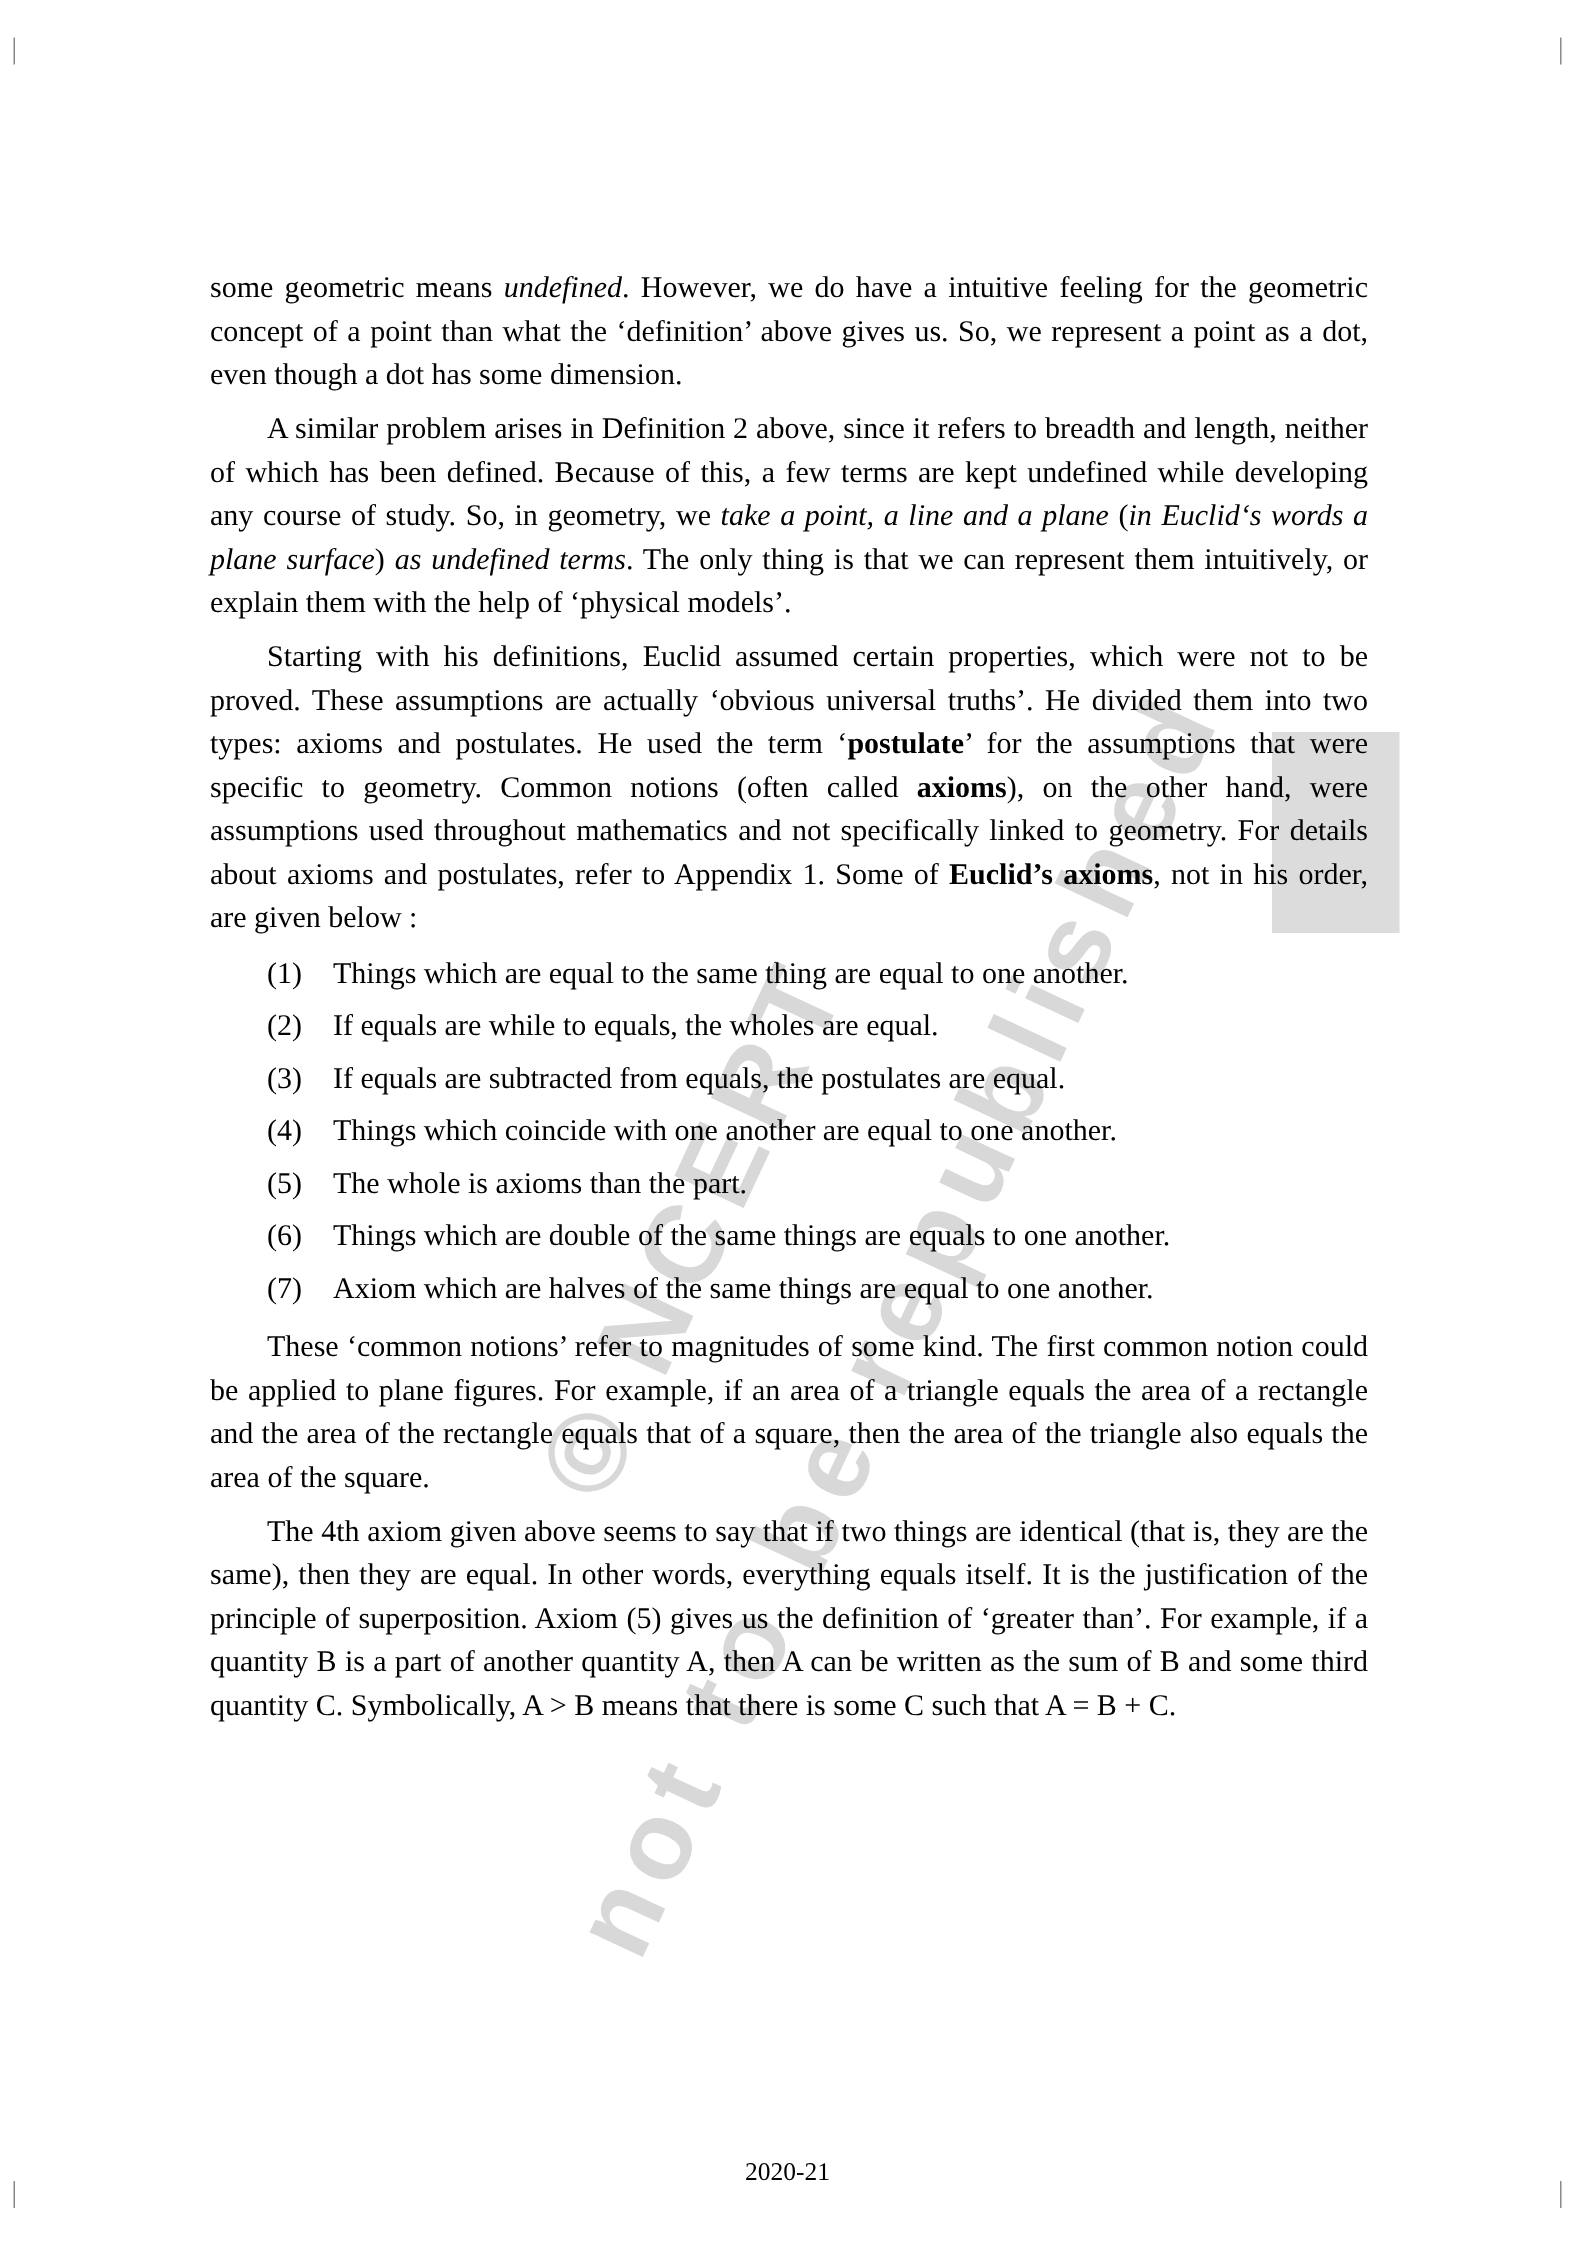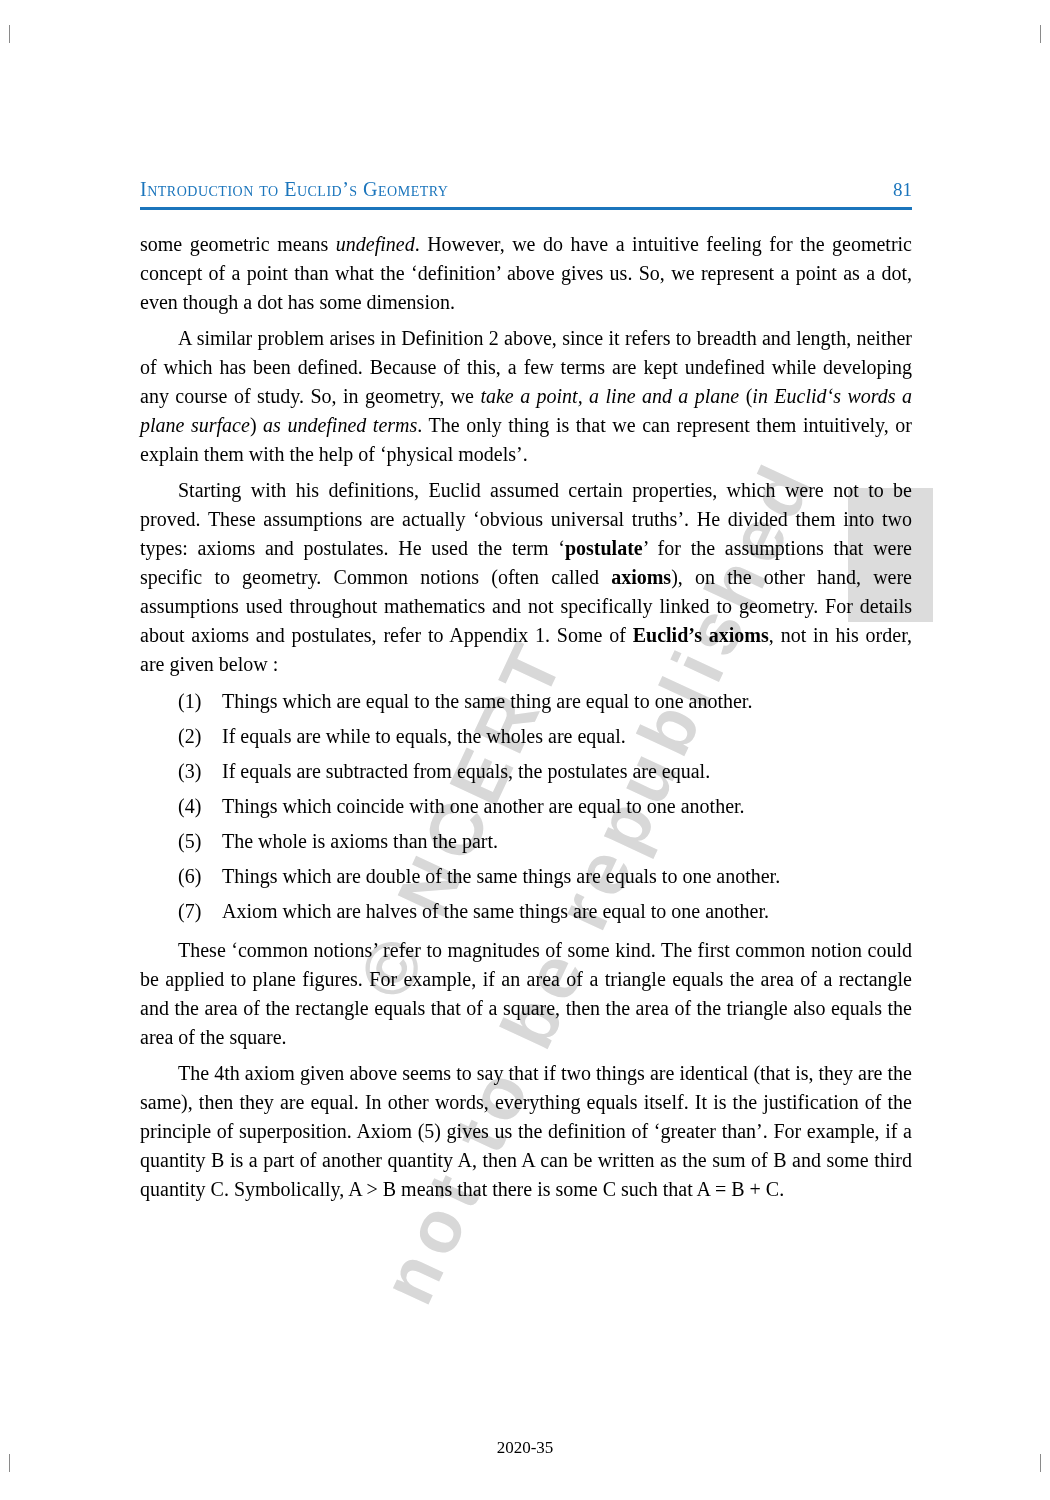--- a/index.html
+++ b/index.html
@@ -64,24 +64,20 @@
   <div class="crop br"></div>
 
   <div class="watermark-block"></div>
   <div class="watermark-layer">
     <div class="watermark-text">
       <div>© NCERT</div>
       <div>not to be republished</div>
     </div>
   </div>
 
-  <div class="header">
-    <span class="header-title">Introduction to Euclid’s Geometry</span>
-    <span class="page-number">81</span>
-  </div>
 
   <div class="content">
 
     <p class="para"><span>some geometric means </span><span class="i">undefined</span><span>. However, we do have a intuitive feeling for the geometric concept of a point than what the ‘definition’ above gives us. So, we represent a point as a dot, even though a dot has some dimension.</span></p>
     <p class="para indent"><span>A similar problem arises in Definition 2 above, since it refers to breadth and length, neither of which has been defined. Because of this, a few terms are kept undefined while developing any course of study. So, in geometry, we </span><span class="i">take a point, a line and a plane</span><span> (</span><span class="i">in Euclid‘s words a plane surface</span><span>) </span><span class="i">as undefined terms</span><span>. The only thing is that we can represent them intuitively, or explain them with the help of ‘physical models’.</span></p>
     <p class="para indent"><span>Starting with his definitions, Euclid assumed certain properties, which were not to be proved. These assumptions are actually ‘obvious universal truths’. He divided them into two types: axioms and postulates. He used the term ‘</span><span class="b">postulate</span><span>’ for the assumptions that were specific to geometry. Common notions (often called </span><span class="b">axioms</span><span>), on the other hand, were assumptions used throughout mathematics and not specifically linked to geometry. For details about axioms and postulates, refer to Appendix 1. Some of </span><span class="b">Euclid’s axioms</span><span>, not in his order, are given below :</span></p>
 
     <div class="axiom-list">
       <div class="axiom-item">
         <span class="axiom-num">(1)</span>
@@ -111,15 +107,15 @@
         <span class="axiom-num">(7)</span>
         <span class="axiom-text">Axiom which are halves of the same things are equal to one another.</span>
       </div>
     </div>
 
     <p class="para indent"><span>These ‘common notions’ refer to magnitudes of some kind. The first common notion could be applied to plane figures. For example, if an area of a triangle equals the area of a rectangle and the area of the rectangle equals that of a square, then the area of the triangle also equals the area of the square.</span></p>
     <p class="para indent"><span>The 4th axiom given above seems to say that if two things are identical (that is, they are the same), then they are equal. In other words, everything equals itself. It is the justification of the principle of superposition. Axiom (5) gives us the definition of ‘greater than’. For example, if a quantity B is a part of another quantity A, then A can be written as the sum of B and some third quantity C. Symbolically, A &gt; B means that there is some C such that A = B + C.</span></p>
 
   </div>
 
-  <div class="footer">2020-35</div>
+  <div class="footer">2020-21</div>
 
 </div>
 
 </body></html>

